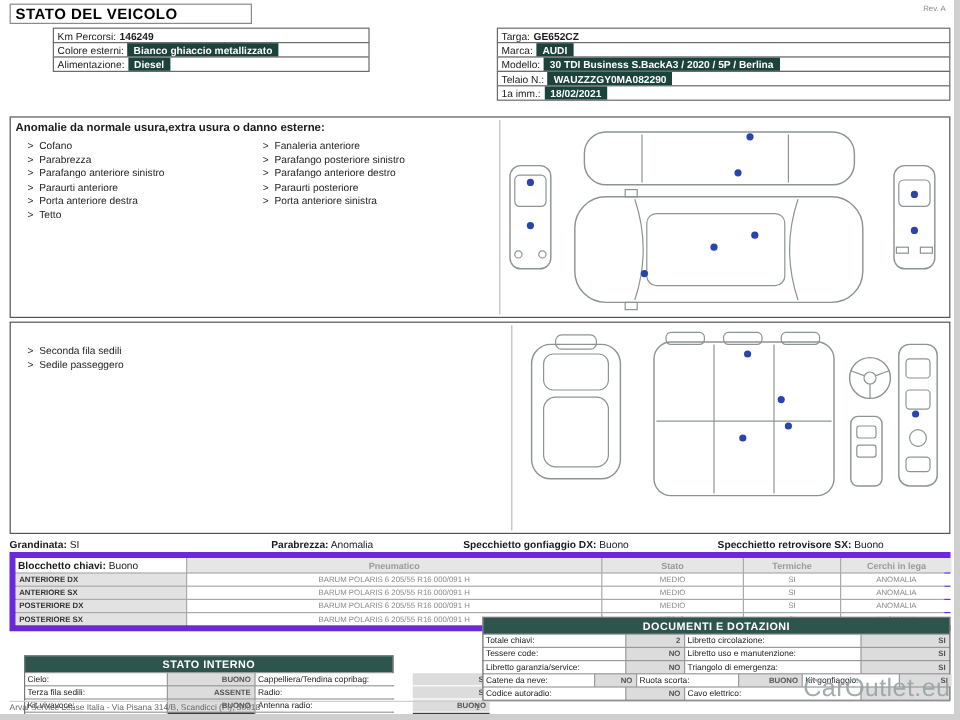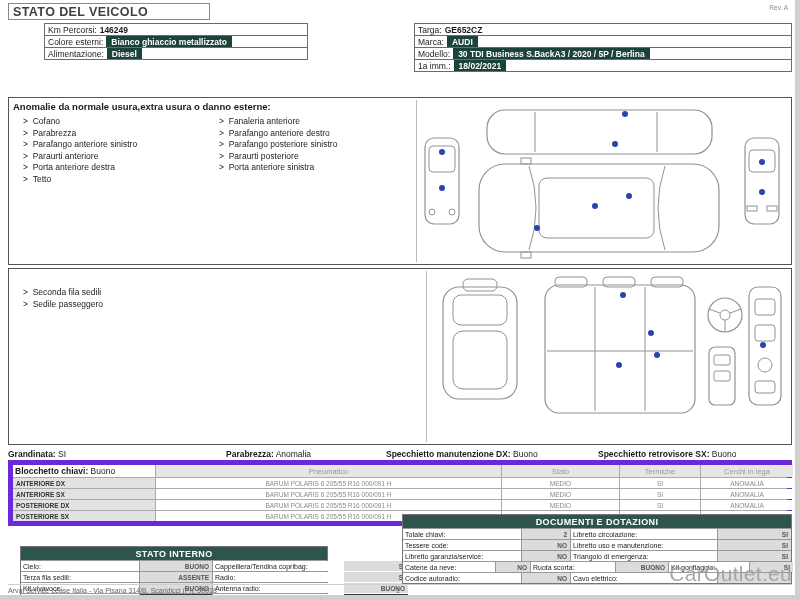--- a/index.html
+++ b/index.html
@@ -3,21 +3,21 @@
 <meta charset="utf-8">
 <style>
   * { margin:0; padding:0; box-sizing:border-box; }
   html,body { background:#d9d9d9; font-family:"Liberation Sans", sans-serif; }
   .page { position:relative; width:800px; height:600px; background:#fff; overflow:hidden;
           color:#1a1a1a; }
   .scan-edge-right { position:absolute; right:0; top:0; width:5px; height:600px; background:#cfcfcf; }
   .scan-edge-bottom { position:absolute; left:0; bottom:0; width:800px; height:5px; background:#cfcfcf; }
 
   .title { position:absolute; left:8px; top:3px; width:202px; height:17px; border:1px solid #8a8a8a;
-           color:#404040; font-size:12.5px; font-weight:bold; letter-spacing:.4px; padding:1px 0 0 4px; }
+           color:#000000; font-size:12.5px; font-weight:bold; letter-spacing:.4px; padding:1px 0 0 4px; }
   .rev { position:absolute; right:12px; top:4px; font-size:6.5px; color:#8a8a8a; }
 
   .info-block { position:absolute;padding-left:36px; }
   .info-left { left:8px; top:24px; width:300px; }
   .info-right { left:378px; top:24px; width:414px; }
   .info-row { display:flex; align-items:center; height:13px; border:1px solid #6b6b6b;
               margin-top:-1px; font-size:8.5px; background:#fff; }
   .info-row .lbl { padding:0 3px 0 3px; white-space:nowrap; }
   .info-row .val { font-weight:bold; white-space:nowrap; }
   .info-row .val.chip { background:#1c423c; color:#fff; padding:0 5px; height:11px;
@@ -39,21 +39,21 @@
 
   .status-wrap { position:absolute; left:8px; top:448px; width:784px; }
   .status-line { display:flex; height:12px; align-items:center; font-size:8.5px; }
   .status-item { white-space:nowrap; }
   .status-item .lbl { font-weight:bold; }
   .si-0 { width:218px; } .si-1 { width:160px; } .si-2 { width:212px; }
 
   .tyre-grid { display:grid; grid-template-columns:142px 345px 117px 80px 92px;
                gap:1px; background:#aaa; border:5px solid #6d28d9; width:784px; }
   .tyre-grid .cell { background:#fff; display:flex; align-items:center; }
-  .th { background:#e6e6e6 !important; color:#9a9a9a; font-weight:normal; font-size:7.5px;
+  .th { background:#e6e6e6 !important; color:#9a9a9a; font-weight:bold; font-size:7.5px;
         justify-content:center; height:12px; }
   .th-first { background:#fff !important; justify-content:flex-start; font-size:8.5px;
               color:#1a1a1a; font-weight:normal; padding-left:2px; }
   .th-first .lbl { font-weight:bold; }
   .pos { background:#e2e2e2 !important; font-weight:bold; font-size:6.5px; color:#333;
          padding-left:3px; height:10px; }
   .td { font-size:6.5px; color:#8a8a8a; justify-content:center; height:10px; }
 
   .btable { position:absolute; top:514px; background:#999; border:1px solid #777; padding:0; }
   .btable-left { left:20px; width:308px;margin-top:32px; }
@@ -106,40 +106,44 @@
     </div>
     <div class="info-row">
       <span class="lbl">Marca:</span>
       <span class="val chip">AUDI</span>
     </div>
     <div class="info-row">
       <span class="lbl">Modello:</span>
       <span class="val chip">30 TDI Business S.BackA3 / 2020 / 5P / Berlina</span>
     </div>
     <div class="info-row">
+      <span class="lbl">Telaio N.:</span>
+      <span class="val chip">WAUZZZGY0MA082290</span>
+    </div>
+    <div class="info-row">
       <span class="lbl">1a imm.:</span>
       <span class="val chip">18/02/2021</span>
     </div>
   </div>
 
   <div class="section ext">
     <div class="sec-title">Anomalie da normale usura,extra usura o danno esterne:</div>
     <div class="cols">
       <div class="col">
         <div class="li">Cofano</div>
         <div class="li">Parabrezza</div>
         <div class="li">Parafango anteriore sinistro</div>
         <div class="li">Paraurti anteriore</div>
         <div class="li">Porta anteriore destra</div>
         <div class="li">Tetto</div>
       </div>
       <div class="col">
         <div class="li">Fanaleria anteriore</div>
+        <div class="li">Parafango posteriore sinistro</div>
         <div class="li">Parafango anteriore destro</div>
-        <div class="li">Parafango posteriore sinistro</div>
         <div class="li">Paraurti posteriore</div>
         <div class="li">Porta anteriore sinistra</div>
       </div>
     </div>
     <div class="diagram">
       <svg width="372" height="162" viewBox="0 0 372 162">
 
         <rect class="car-line" x="8" y="38" width="34" height="86" rx="9"></rect>
         <rect class="car-thin" x="12" y="46" width="26" height="26" rx="4"></rect>
         <circle class="car-thin" cx="15" cy="112" r="3"></circle>
@@ -226,21 +230,21 @@
     <div class="status-line">
       <span class="status-item si-0">
         <span class="lbl">Grandinata:</span>
         <span>SI</span>
       </span>
       <span class="status-item si-1">
         <span class="lbl">Parabrezza:</span>
         <span>Anomalia</span>
       </span>
       <span class="status-item si-2">
-        <span class="lbl">Specchietto manutenzione DX:</span>
+        <span class="lbl">Specchietto gonfiaggio DX:</span>
         <span>Buono</span>
       </span>
       <span class="status-item">
         <span class="lbl">Specchietto retrovisore SX:</span>
         <span>Buono</span>
       </span>
     </div>
 
     <div class="tyre-grid">
       <div class="cell th th-first">

